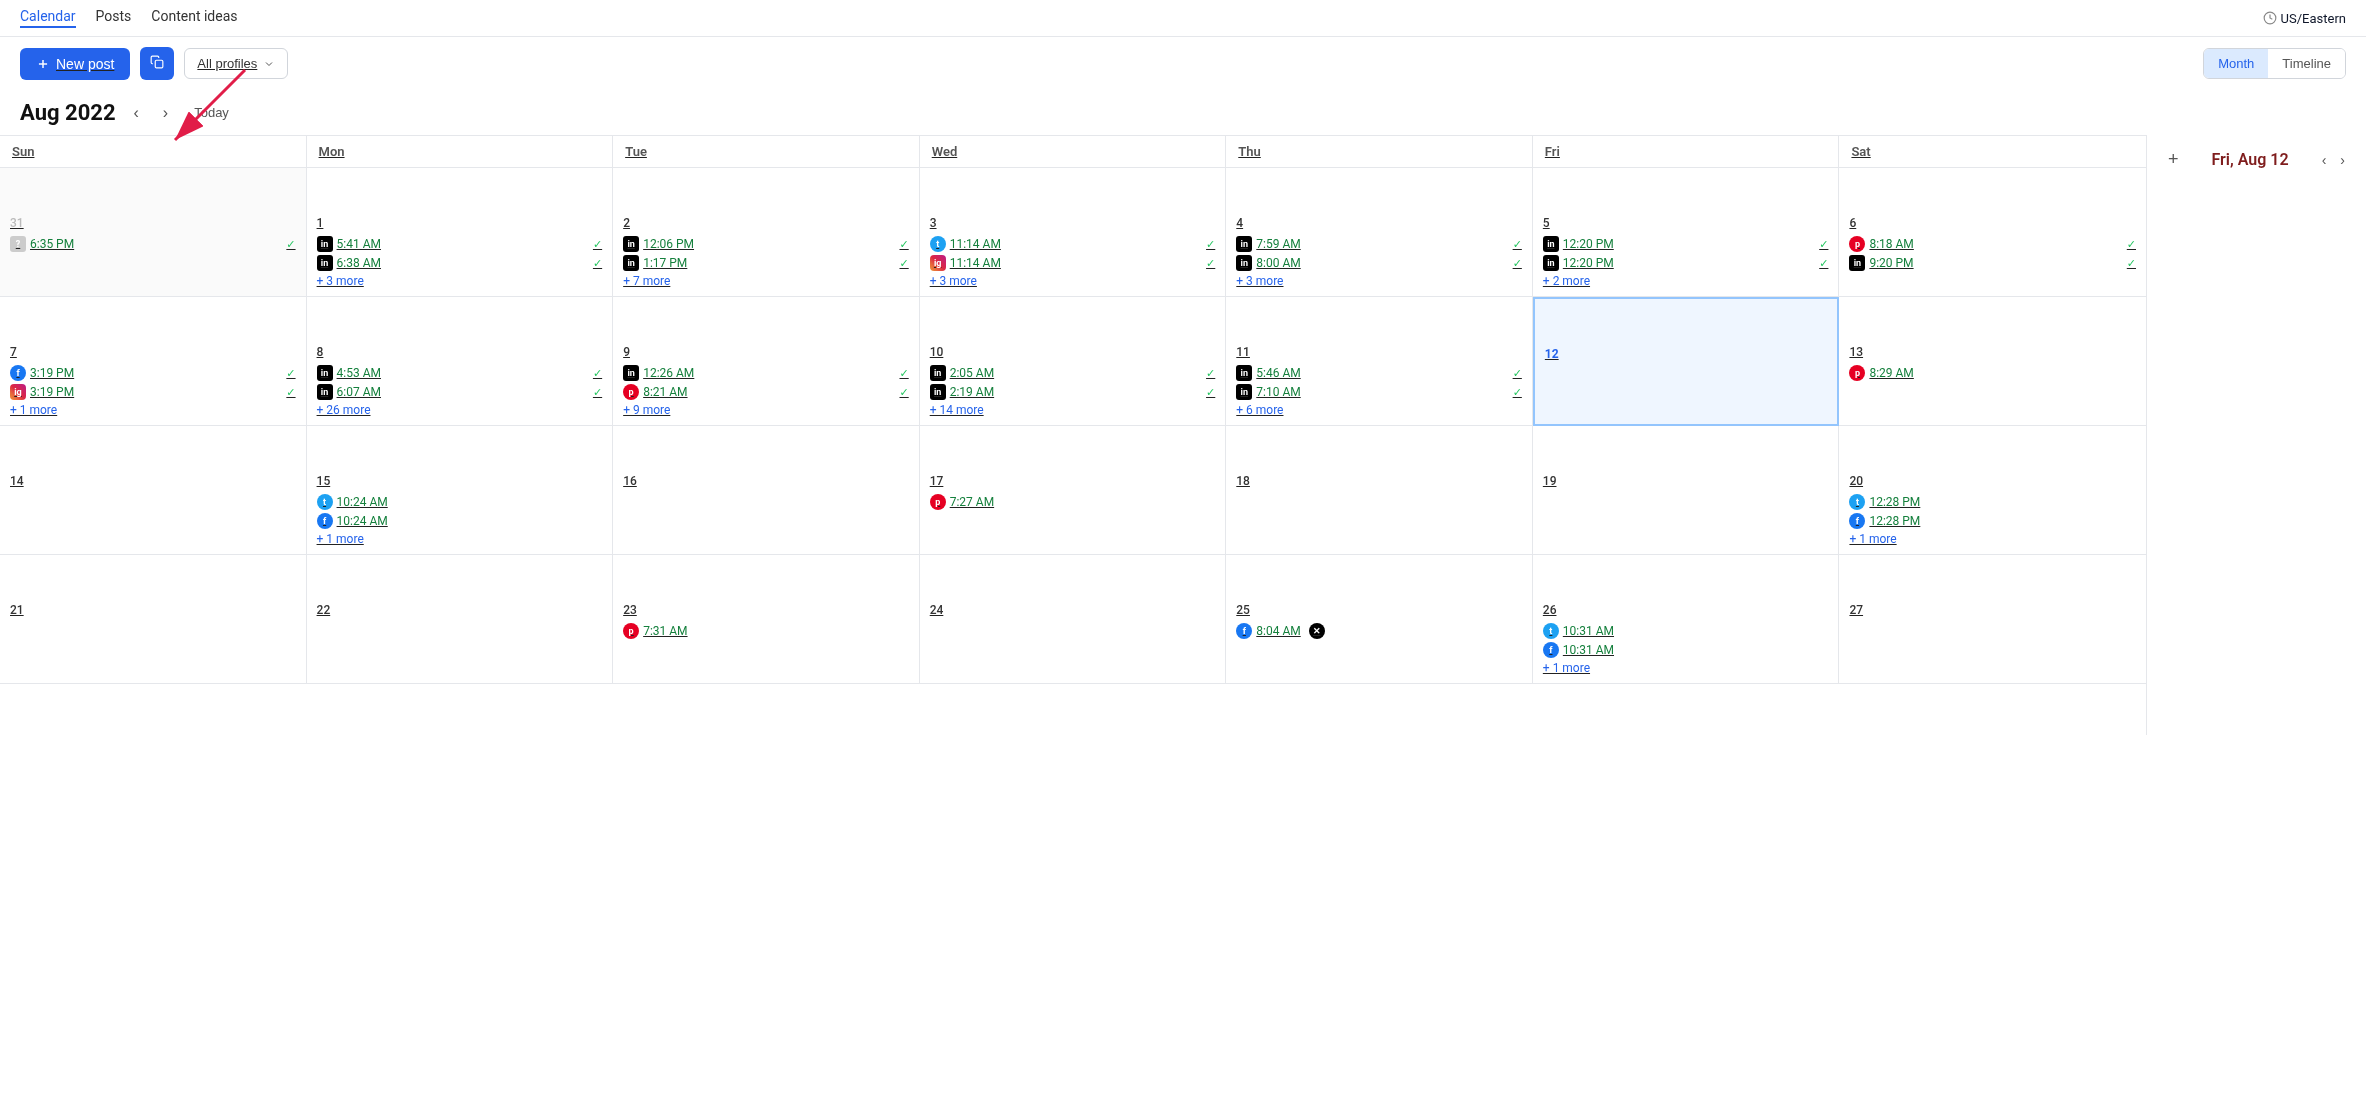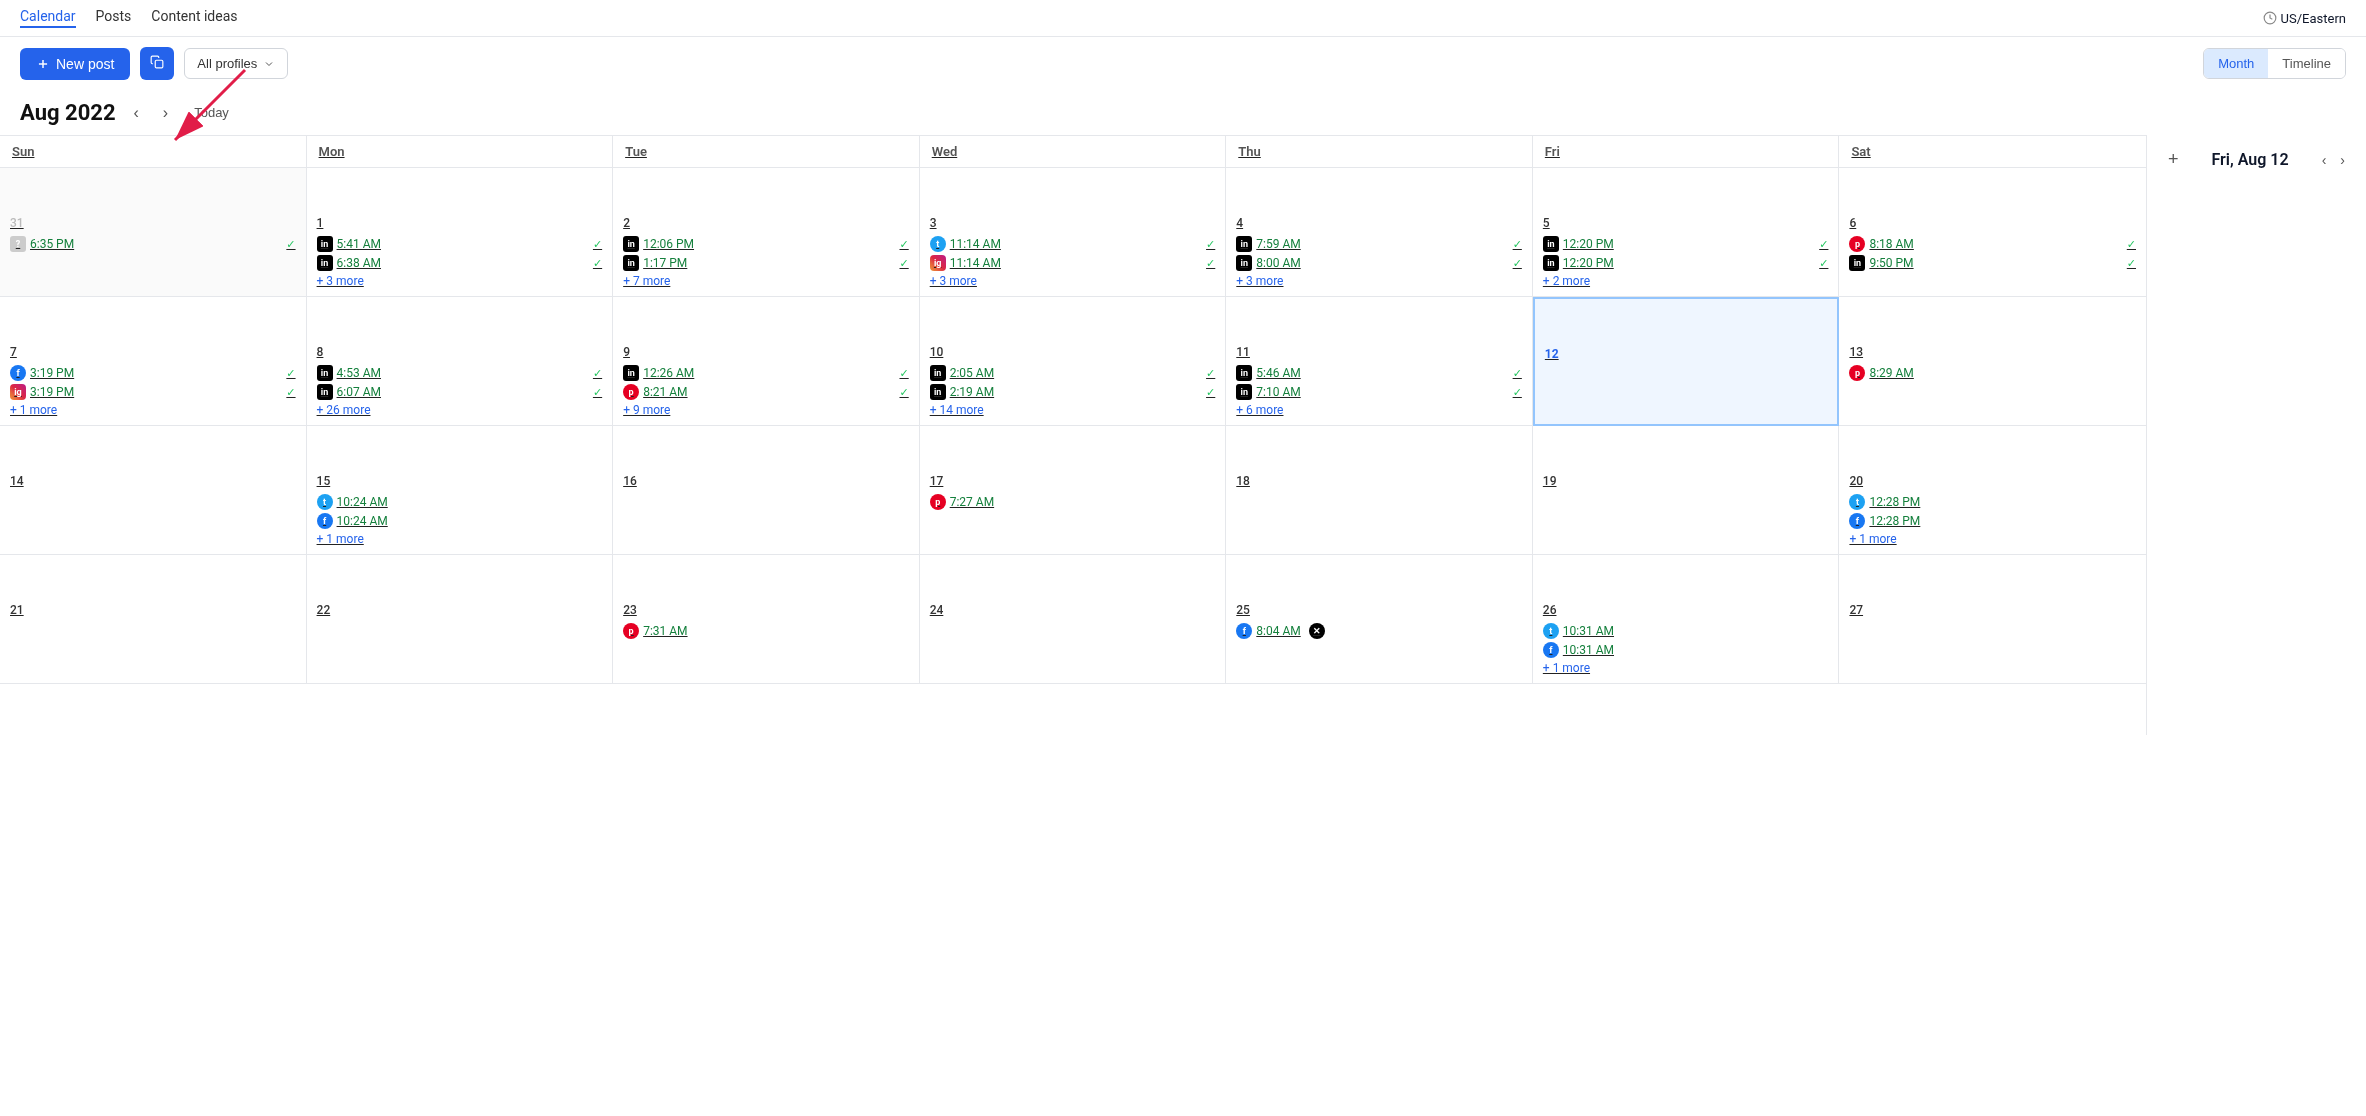--- a/index.html
+++ b/index.html
@@ -7,21 +7,21 @@
 
     
     .top-nav { display: flex; align-items: center; padding: 8px 20px; border-bottom: 1px solid #e5e7eb; justify-content: space-between; }
     .top-nav-left { display: flex; gap: 20px; }
     .nav-item { font-size: 14px; color: #333; cursor: pointer; padding-bottom: 2px; }
     .nav-item.active { border-bottom: 2px solid #2563eb; color: #2563eb; }
     .timezone { font-size: 13px; color: #0f172a; display: flex; align-items: center; gap: 4px; }
 
     
     .toolbar { display: flex; align-items: center; padding: 10px 20px; gap: 10px; justify-content: space-between; }
-    .toolbar-left { display: flex; align-items: center; gap: 10px; }
+    .toolbar-left { display: flex; align-items: center; gap: 10px; text-decoration: underline; }
     .toolbar-right { display: flex; align-items: flex-end; gap: 4px; }
     .btn-new-post { background: #2563eb; color: #fff; border: none; border-radius: 6px; padding: 8px 16px; font-size: 14px; font-weight: 500; cursor: pointer; display: flex; align-items: center; gap: 6px; }
     .btn-copy { background: #2563eb; color: #fff; border: none; border-radius: 6px; padding: 8px 10px; font-size: 14px; cursor: pointer; }
     .dropdown-btn { background: #fff; border: 1px solid #d1d5db; border-radius: 6px; padding: 7px 12px; font-size: 13px; cursor: pointer; display: flex; align-items: center; gap: 6px; color: #333; }
     .view-toggle { display: flex; border: 1px solid #d1d5db; border-radius: 6px; overflow: hidden; }
     .view-btn { padding: 7px 14px; font-size: 13px; cursor: pointer; background: #fff; border: none; color: #555; }
     .view-btn.active { background: #dbeafe; color: #2563eb; font-weight: 500; }
 
     
     .cal-header { display: flex; align-items: center; padding: 10px 20px; gap: 12px; }
@@ -53,21 +53,21 @@
     .li-icon { background: #000000; color: #fff; border-radius: 3px; }
     .tw-icon { background: #1da1f2; color: #fff; border-radius: 50%; }
     .fb-icon { background: #1877f2; color: #fff; border-radius: 50%; }
     .ig-icon { background: linear-gradient(45deg, #f09433, #e6683c, #dc2743, #cc2366, #bc1888); color: #fff; border-radius: 4px; }
     .pi-icon { background: #e60023; color: #fff; border-radius: 50%; }
     .ghost-icon { background: #ccc; color: #fff; border-radius: 3px; }
 
     
     .right-sidebar { width: 220px; border-left: 1px solid #e5e7eb; padding: 12px 16px; background: #fff; min-height: 600px; }
     .sidebar-date-header { display: flex; align-items: center; justify-content: space-between; margin-bottom: 12px; }
-    .sidebar-date { font-size: 16px; font-weight: 600; color: #0f172a; }
+    .sidebar-date { font-size: 16px; font-weight: 600; color: #7f1d1d; }
     .sidebar-nav { display: flex; gap: 4px; }
     .sidebar-nav-btn { background: none; border: none; cursor: pointer; color: #555; font-size: 14px; padding: 2px 5px; border-radius: 4px; }
     .add-btn { background: none; border: none; cursor: pointer; color: #555; font-size: 18px; padding: 2px 5px; border-radius: 4px; }
   </style>
 </head>
 <body>
 
 <div style="position:relative;">
 
   <div class="top-nav">
@@ -223,21 +223,21 @@
 
         <div class="cal-cell">
           <div class="day-num">6</div>
           <div class="post-entry">
             <span class="social-icon pi-icon">p</span>
             <span class="post-time">8:18 AM</span>
             <span class="check-icon">✓</span>
           </div>
           <div class="post-entry">
             <span class="social-icon li-icon">in</span>
-            <span class="post-time">9:50 PM</span>
+            <span class="post-time">9:20 PM</span>
             <span class="check-icon">✓</span>
           </div>
         </div>
       </div>
 
       <div class="cal-grid">
 
         <div class="cal-cell">
           <div class="day-num">7</div>
           <div class="post-entry">

